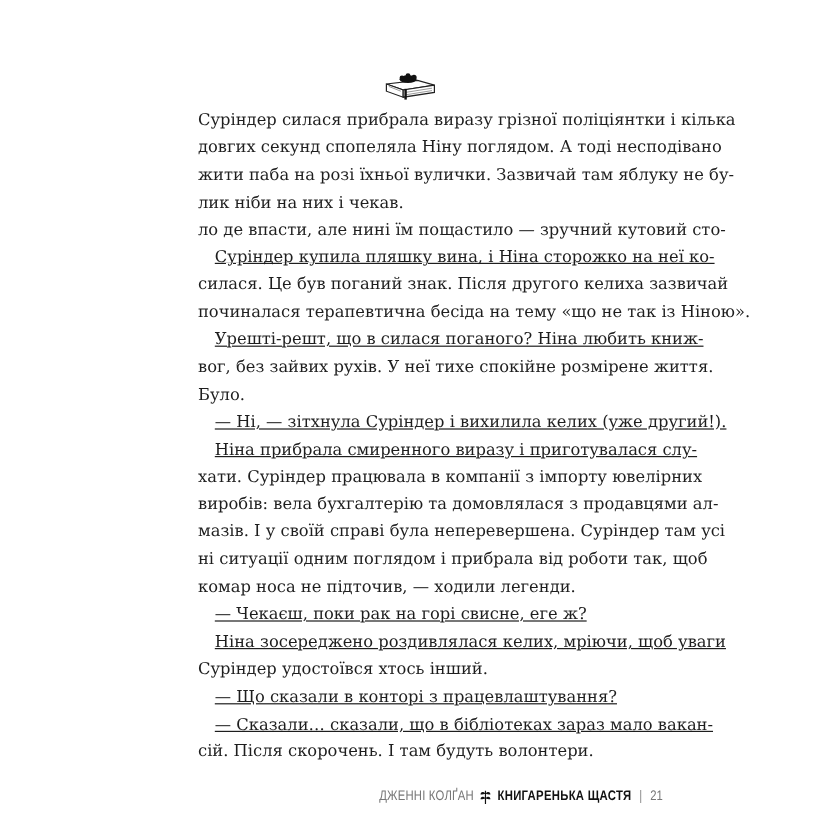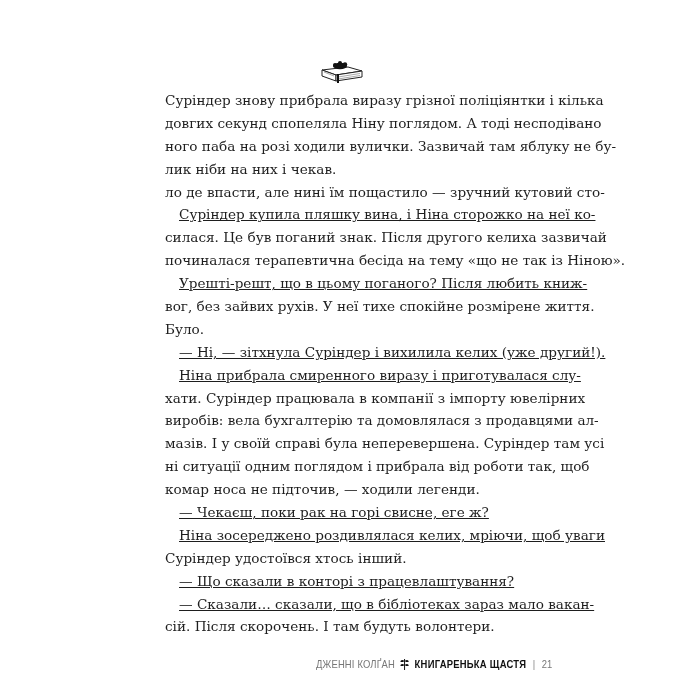--- a/index.html
+++ b/index.html
@@ -40,29 +40,29 @@
     <line x1="20" y1="21" x2="42" y2="17.5" stroke="#555" stroke-width="0.5"></line>
     <line x1="6" y1="14" x2="16" y2="18" stroke="#555" stroke-width="0.5"></line>
     <ellipse cx="22" cy="8" rx="7" ry="3.2" fill="#111"></ellipse>
     <circle cx="17" cy="7" r="2" fill="#111"></circle>
     <circle cx="27" cy="6.5" r="2.2" fill="#111"></circle>
     <circle cx="22" cy="5" r="2" fill="#111"></circle>
     <rect x="19" y="16" width="2" height="9" fill="#111"></rect>
   </svg>
 
   <div class="text-block" id="text-block">
-      <span class="line">Суріндер знову прибрала виразу грізної поліціянтки і кілька</span>
+      <span class="line">Суріндер силася прибрала виразу грізної поліціянтки і кілька</span>
       <span class="line">довгих секунд спопеляла Ніну поглядом. А тоді несподівано</span>
-      <span class="line">ного паба на розі ходили вулички. Зазвичай там яблуку не бу-</span>
+      <span class="line">жити паба на розі їхньої вулички. Зазвичай там яблуку не бу-</span>
       <span class="line last">лик ніби на них і чекав.</span>
       <span class="line">ло де впасти, але нині їм пощастило — зручний кутовий сто-</span>
       <span class="line indent">Суріндер купила пляшку вина, і Ніна сторожко на неї ко-</span>
       <span class="line">силася. Це був поганий знак. Після другого келиха зазвичай</span>
       <span class="line last">починалася терапевтична бесіда на тему «що не так із Ніною».</span>
-      <span class="line indent">Урешті-решт, що в цьому поганого? Після любить книж-</span>
+      <span class="line indent">Урешті-решт, що в силася поганого? Ніна любить книж-</span>
       <span class="line">вог, без зайвих рухів. У неї тихе спокійне розмірене життя.</span>
       <span class="line last">Було.</span>
       <span class="line indent last">— Ні, — зітхнула Суріндер і вихилила келих (уже другий!).</span>
       <span class="line indent">Ніна прибрала смиренного виразу і приготувалася слу-</span>
       <span class="line">хати. Суріндер працювала в компанії з імпорту ювелірних</span>
       <span class="line">виробів: вела бухгалтерію та домовлялася з продавцями ал-</span>
       <span class="line">мазів. І у своїй справі була неперевершена. Суріндер там усі</span>
       <span class="line">ні ситуації одним поглядом і прибрала від роботи так, щоб</span>
       <span class="line last">комар носа не підточив, — ходили легенди.</span>
       <span class="line indent last">— Чекаєш, поки рак на горі свисне, еге ж?</span>

